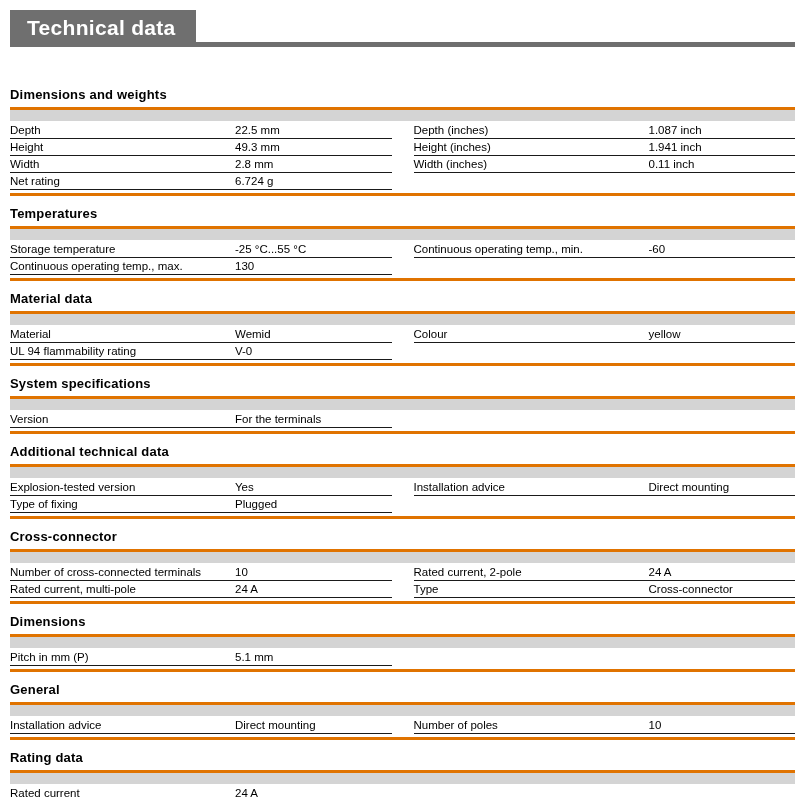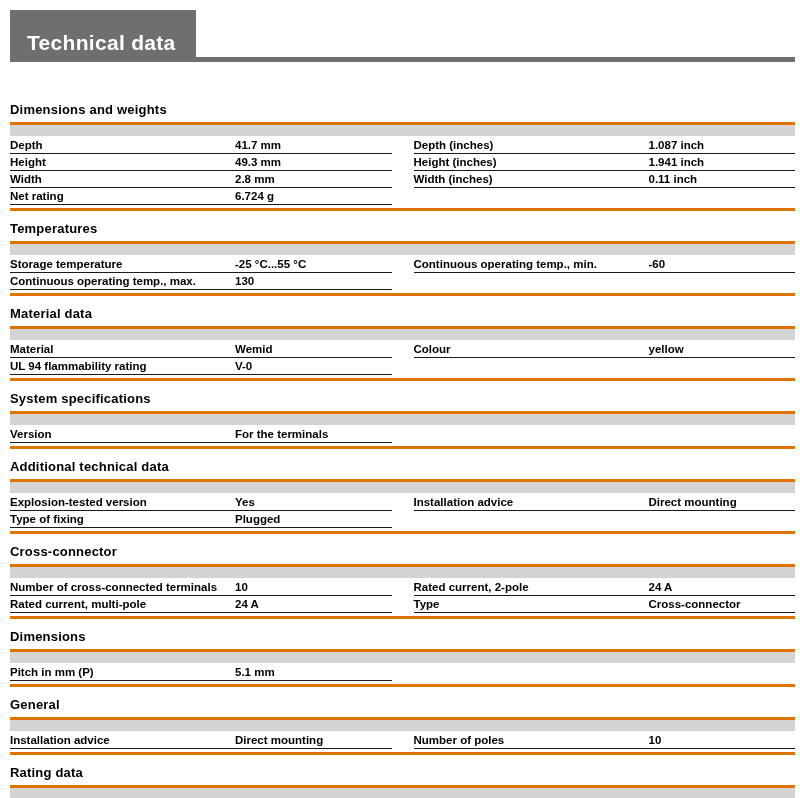--- a/index.html
+++ b/index.html
@@ -20,21 +20,21 @@
   .page{padding:10px 5px 0 10px;}
 
   
   .header{display:flex;align-items:flex-end;}
   .title-box{
     background:var(--hdrgray);
     color:#fff;
     font-size:21px;
     font-weight:bold;
     line-height:22px;
-    padding:22px 14px 8px 17px;
+    padding:7px 14px 8px 17px;
     min-width:186px;
     letter-spacing:0.3px;
   }
   .title-line{flex:1;height:5px;background:var(--hdrgray);}
 
   
   .sections{margin-top:40px;}
   .section + .section{margin-top:10px;}
   .section-title{
     font-size:13px;
@@ -42,21 +42,21 @@
     line-height:16px;
     margin:0 0 4px 0;
     letter-spacing:0.2px;
   }
   .spec-table{
     border-top:3px solid var(--accent);
     border-bottom:3px solid var(--accent);
     padding-bottom:3px;
   }
   .band{height:11px;background:var(--band);margin-bottom:1px;}
-  .cols{display:flex;gap:22px;font-weight:bold;}
+  .cols{display:flex;gap:22px;}
   .col{flex:1;min-width:0;}
   .row{
     display:flex;
     align-items:center;
     height:17px;
     border-bottom:1px solid var(--rowline);
     font-size:11.5px;
     line-height:13px;
     white-space:nowrap;
   }
@@ -74,21 +74,21 @@
   </div>
   <div class="sections">
       <div class="section">
         <h2 class="section-title">Dimensions and weights</h2>
         <div class="spec-table">
           <div class="band"></div>
           <div class="cols">
             <div class="col col-left">
               <div class="row">
                 <div class="label">Depth</div>
-                <div class="value">41.7 mm</div>
+                <div class="value">22.5 mm</div>
               </div>
               <div class="row">
                 <div class="label">Height</div>
                 <div class="value">49.3 mm</div>
               </div>
               <div class="row">
                 <div class="label">Width</div>
                 <div class="value">2.8 mm</div>
               </div>
               <div class="row">

